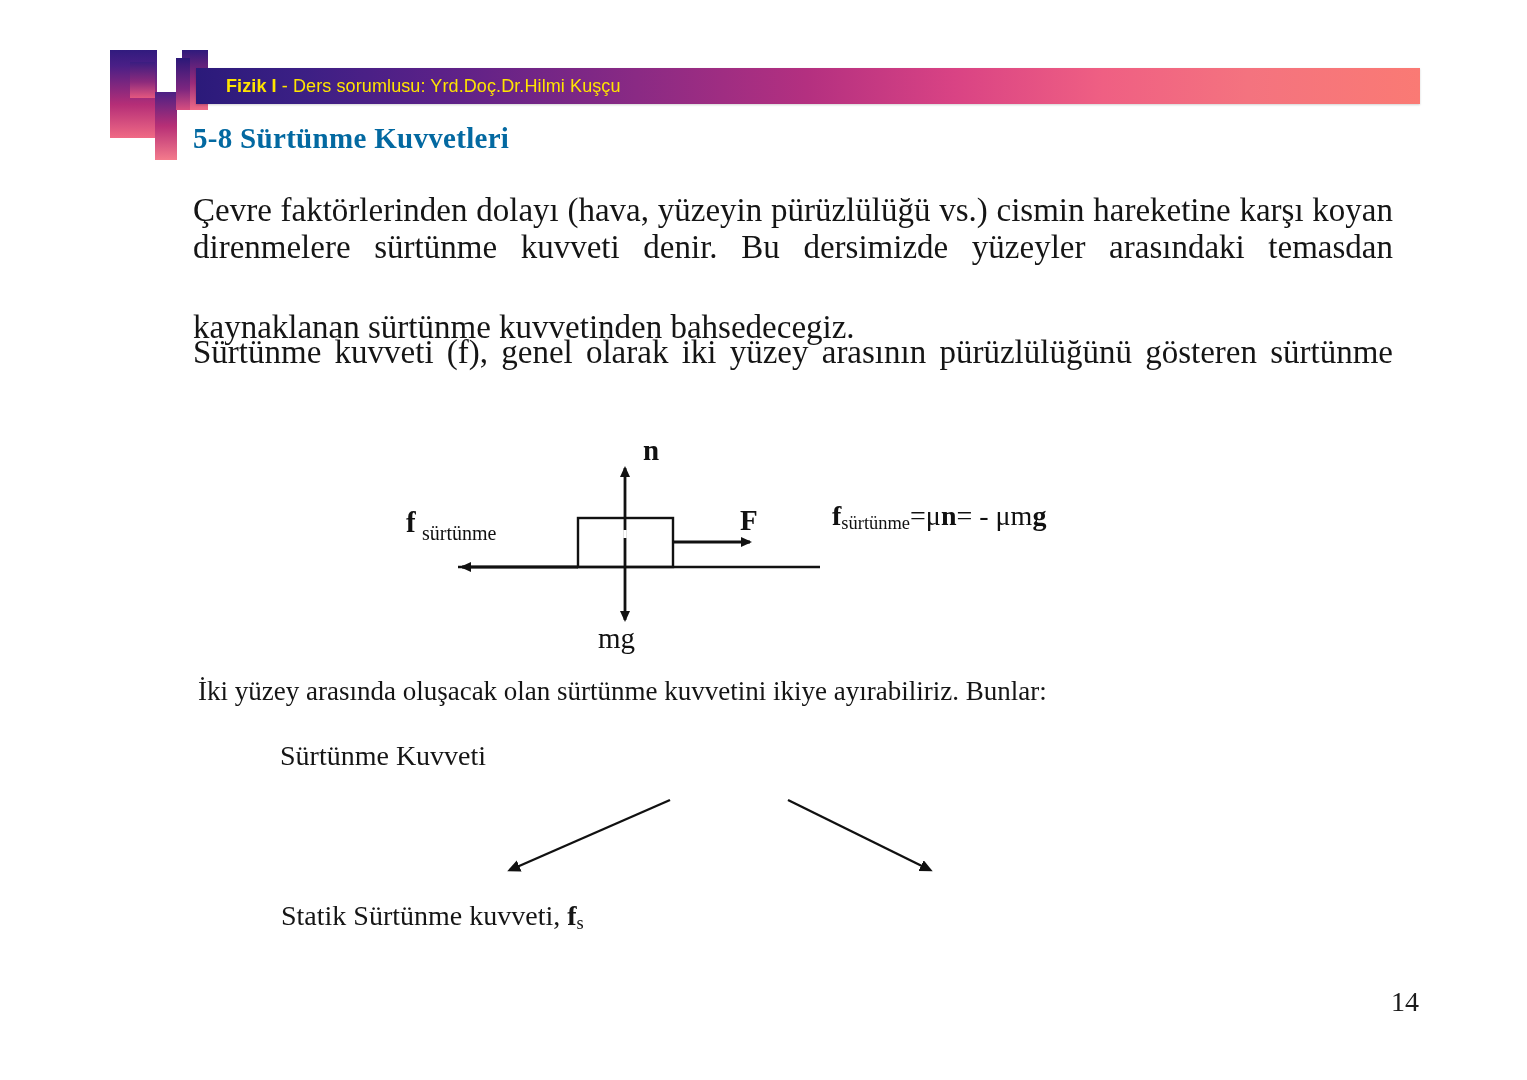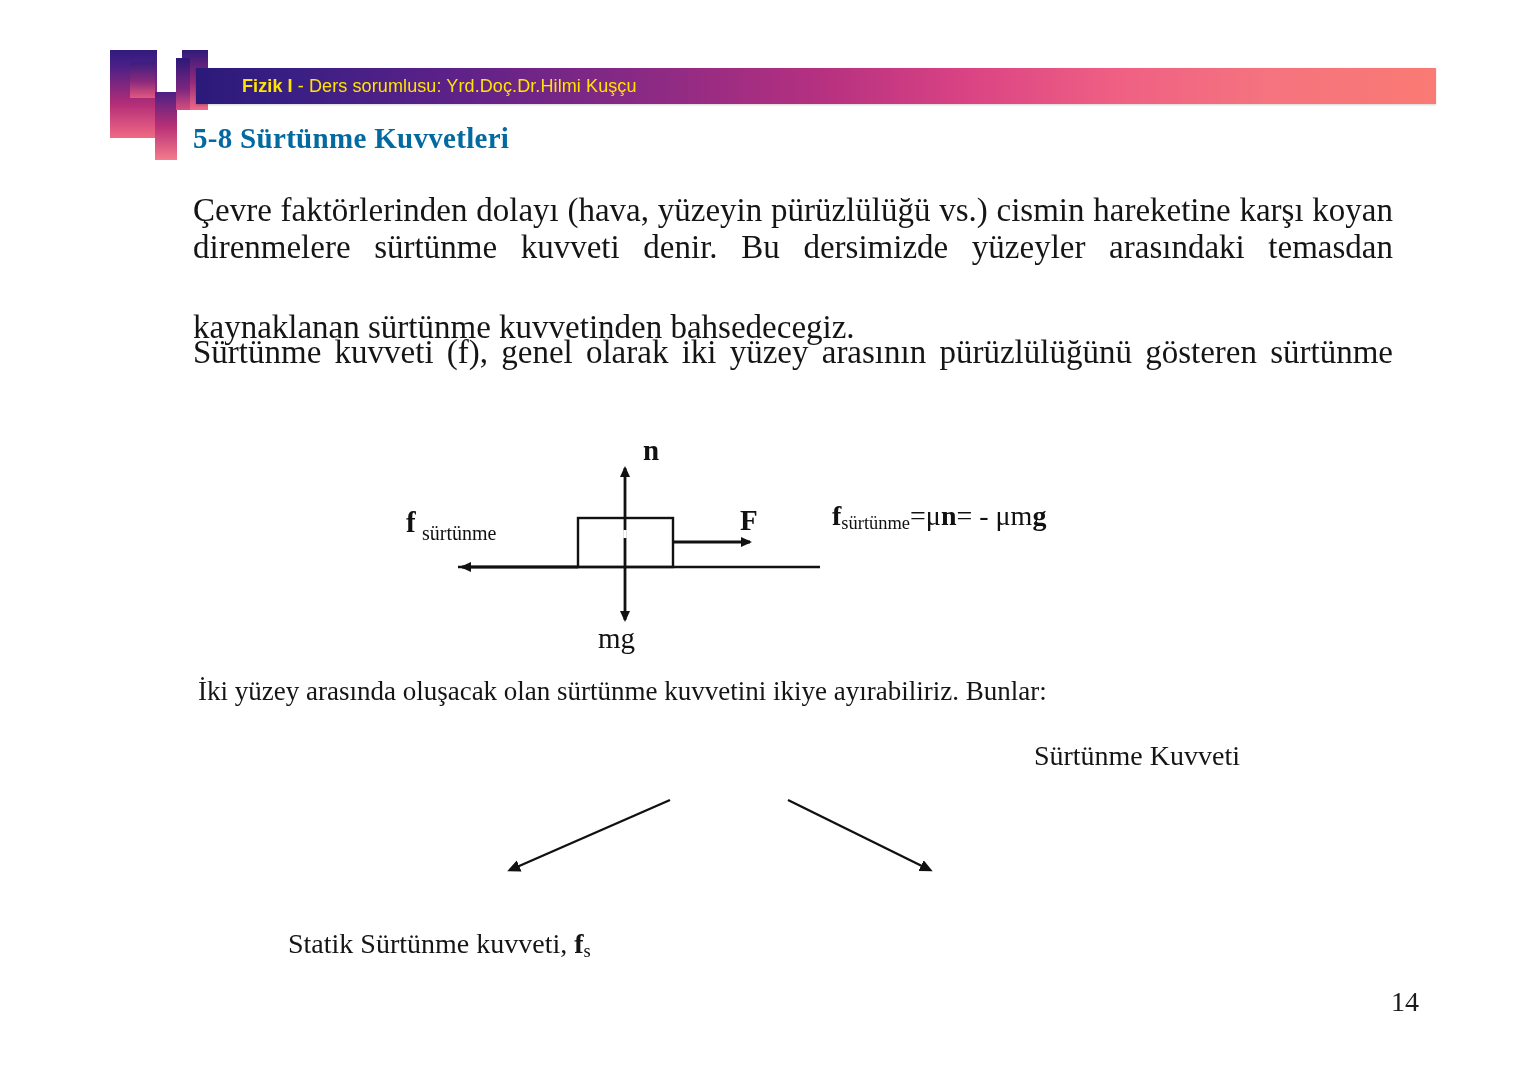--- a/index.html
+++ b/index.html
@@ -50,21 +50,20 @@
         #5b2188 20%,
         #8a2a84 36%,
         #b43080 50%,
         #d94384 62%,
         #ef5f83 74%,
         #f4737f 86%,
         #fa7a74 100%);
     display: flex;
     align-items: center;
     box-shadow: 0 1px 2px rgba(0,0,0,0.18);
-    padding-left: 16px;
   }
   .titlebar-text {
     margin-left: 30px;
     font-family: "Liberation Sans", "DejaVu Sans", sans-serif;
     font-size: 18px;
     color: #ffe400;
     white-space: nowrap;
     letter-spacing: 0.1px;
   }
   .titlebar-text .strong { font-weight: bold; }
@@ -140,32 +139,32 @@
     position: absolute;
     left: 280px;
     top: 740px;
     width: 960px;
     height: 210px;
   }
   .tree-root {
     position: absolute;
     left: 0; top: 0;
     width: 960px;
-    text-align: right;
+    text-align: left;
     font-size: 28px;
     color: #151515;
   }
   .tree-leaf {
     position: absolute;
     top: 160px;
     font-size: 28px;
     color: #151515;
     white-space: nowrap;
   }
-  .tree-leaf.left  { left: 8px; margin-top: 28px; }
+  .tree-leaf.left  { left: 1px; }
   .tree-leaf.right { left: 508px; }
 
   
   .page-number {
     position: absolute;
     right: 108px;
     bottom: 62px;
     font-family: Liberation Serif, serif;
     font-size: 28px;
     color: #1b1b1b;

